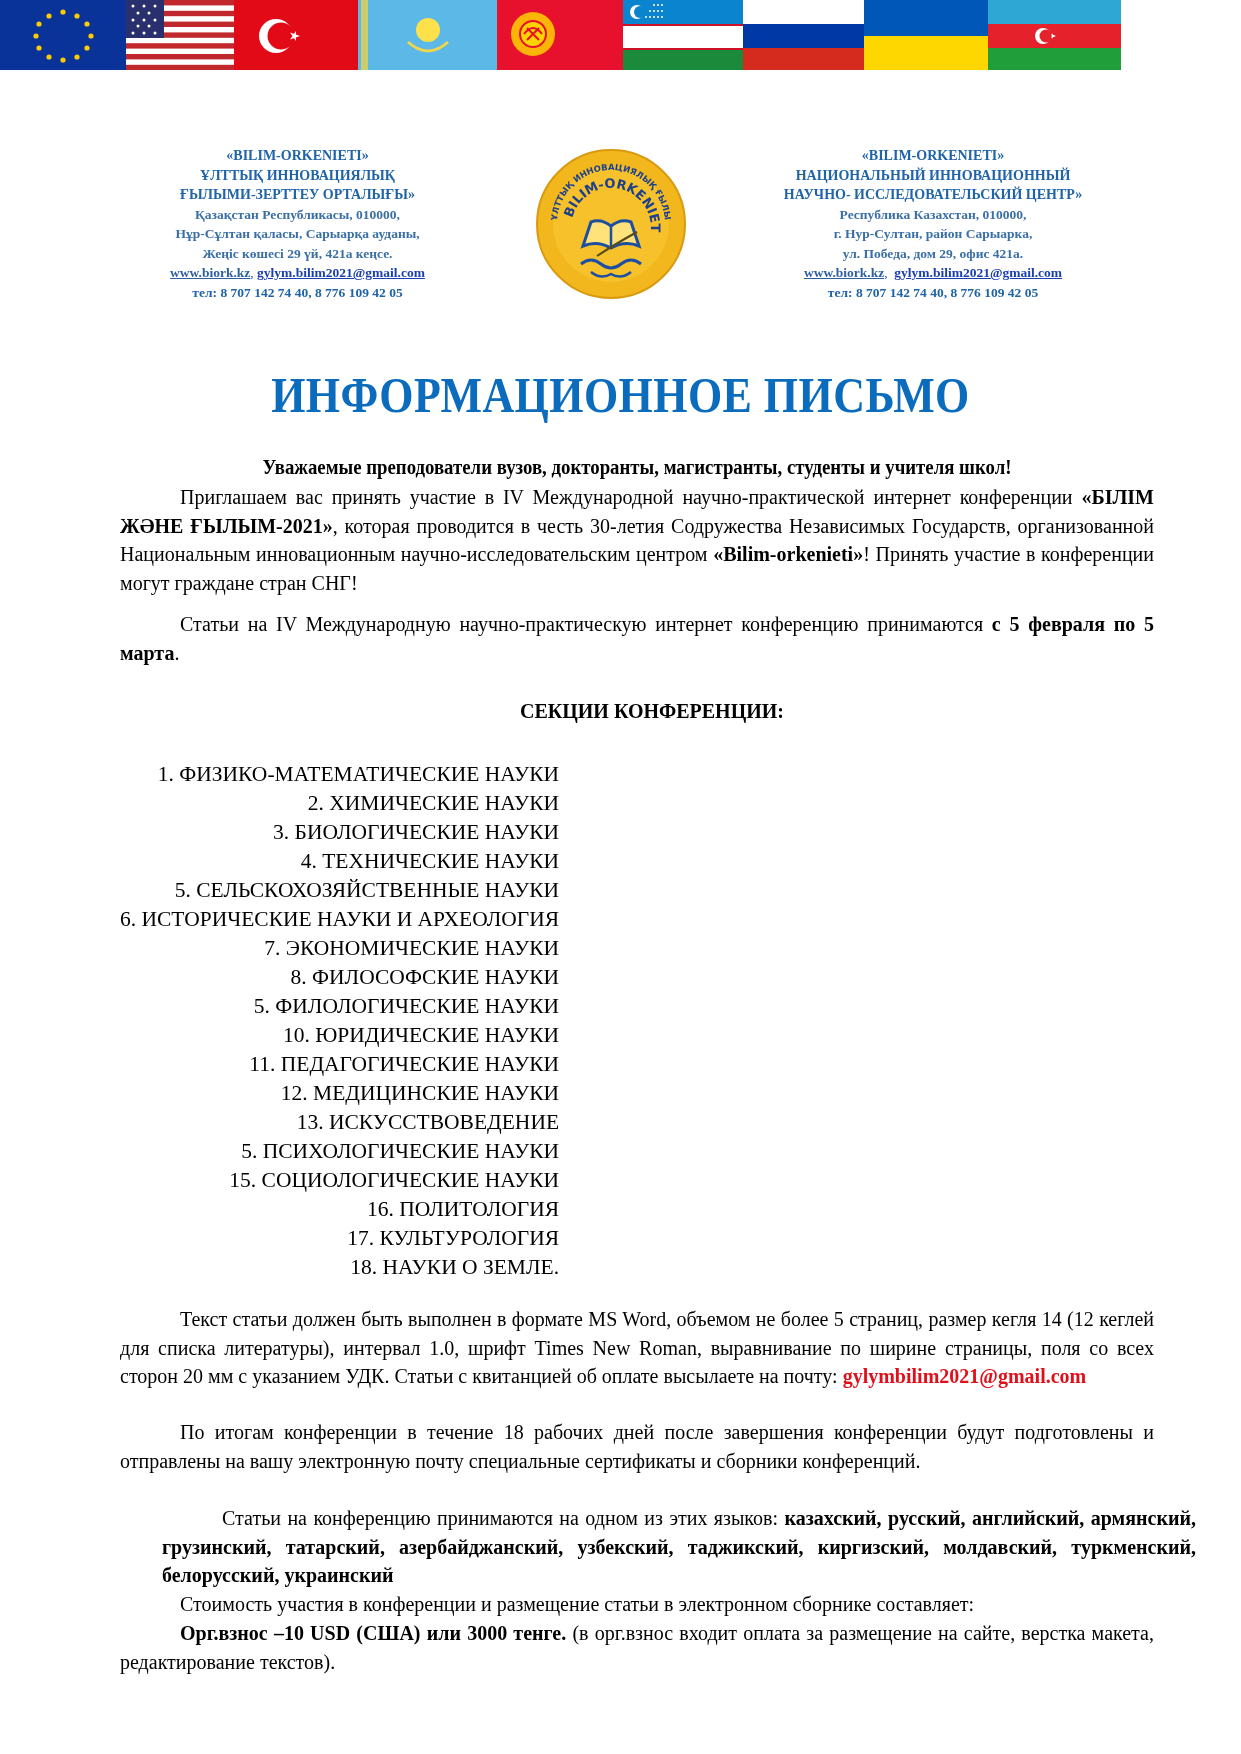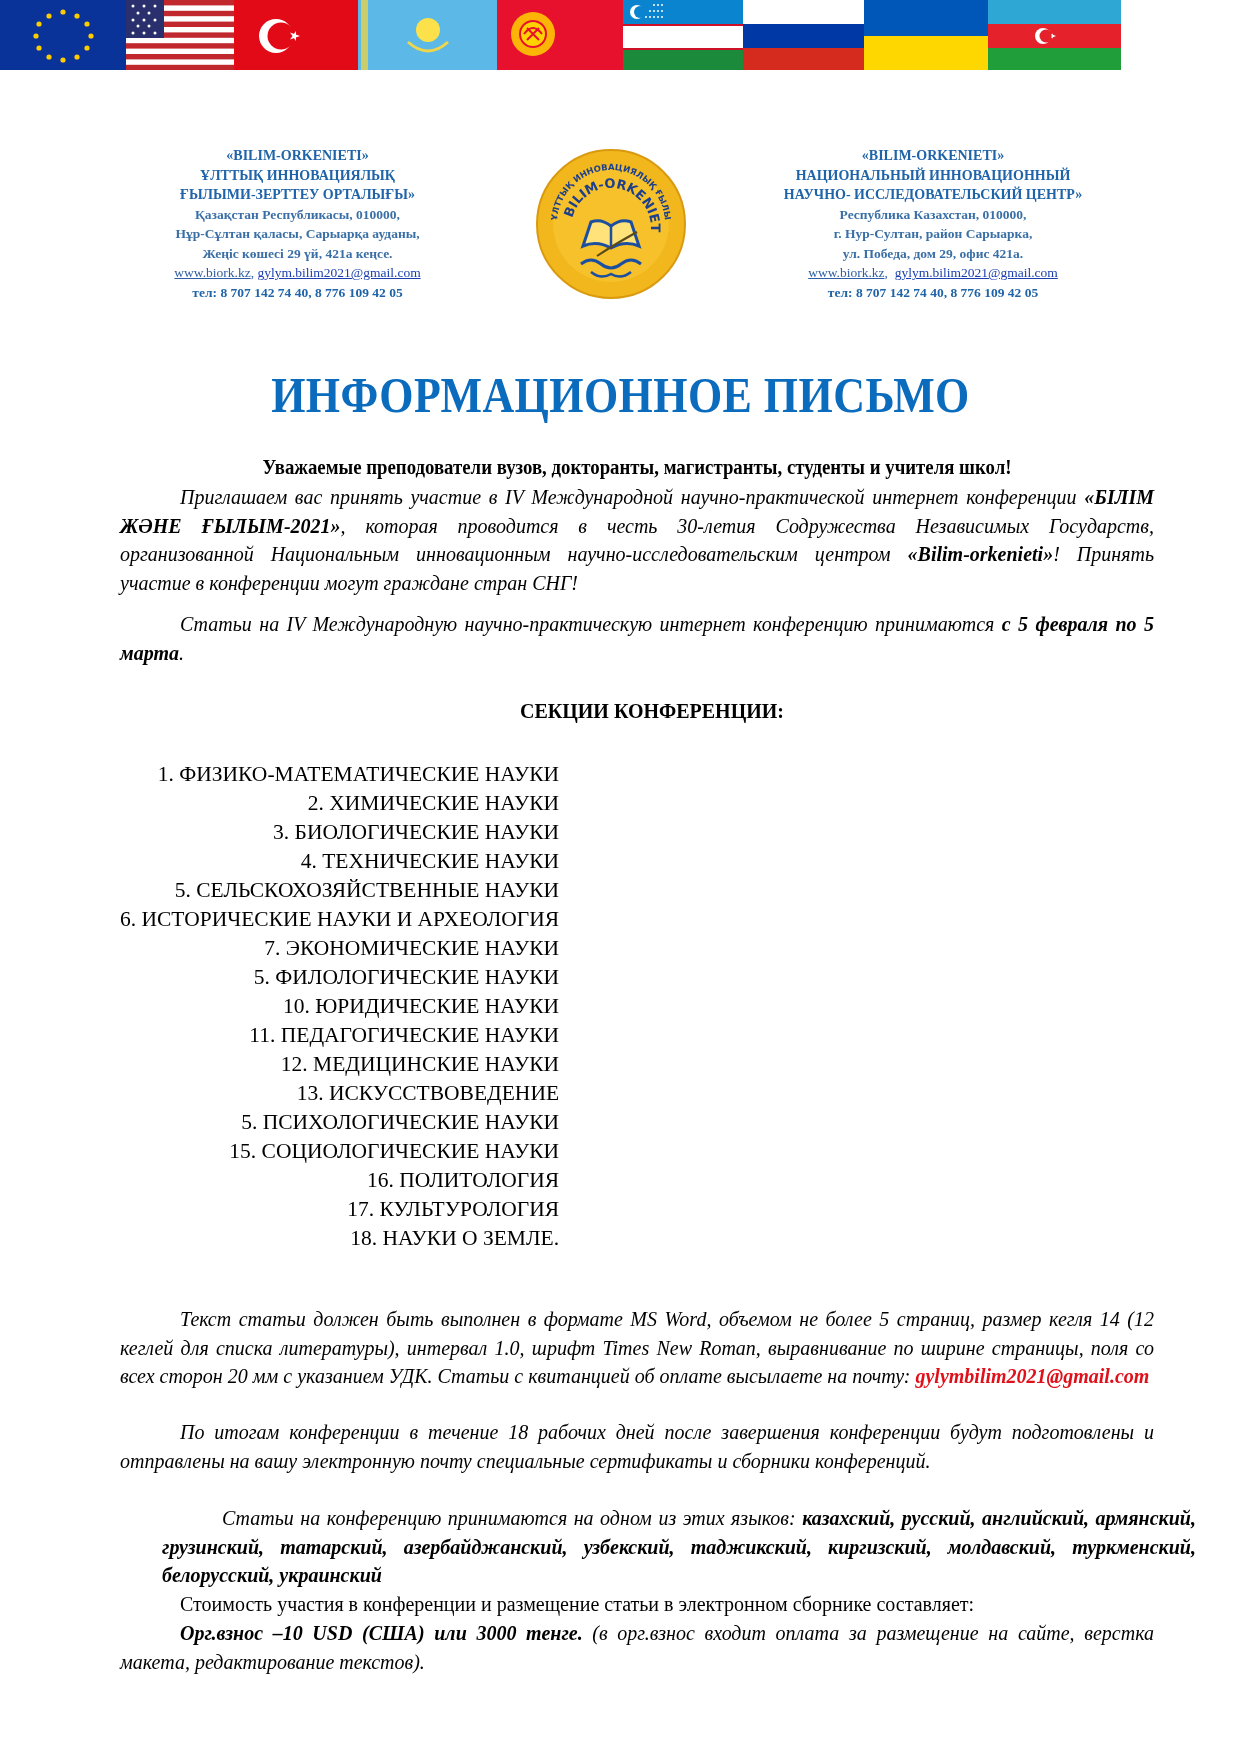--- a/index.html
+++ b/index.html
@@ -8,36 +8,36 @@
 
   
   .flags { position:absolute; top:0; left:0; width:1241px; height:70px; display:flex; }
   .flag { height:70px; position:relative; overflow:hidden; }
   .flag svg { display:block; width:100%; height:100%; }
 
   
   .hdr-col { position:absolute; top:146px; text-align:center; color:#1f6fb5; font-size:13.5px; line-height:19.5px; }
   .hdr-col .org { font-weight:bold; color:#1f63a8; font-size:14px; }
   .hdr-col .addr { color:#3a6fa6; font-weight:bold; }
-  .hdr-col .links a { color:#1a3fae; text-decoration:underline; font-weight:normal; }
+  .hdr-col .links a { color:#1a3fae; text-decoration:underline; font-weight:bold; }
   .hdr-col .links a.site { color:#2d5ea3; }
   .hdr-col .links .sep { color:#2d5ea3; }
   .hdr-col .tel { font-weight:bold; color:#1f63a8; }
   .hdr-left { left:130px; width:335px; }
   .hdr-right { left:748px; width:370px; }
 
   .logo { position:absolute; left:535px; top:148px; width:152px; height:152px; }
 
   
   .title { position:absolute; top:366px; left:0; width:1241px; text-align:center; color:#0b6bbd;
            font-size:50px; font-weight:bold; letter-spacing:0.5px; transform:scaleX(0.88); transform-origin:center; }
 
   
   .body { position:absolute; left:120px; width:1034px; font-size:20px; line-height:28.5px; }
-  .just { text-align:justify;font-style:italic; }
+  .just { text-align:justify; }
   .indent { text-indent:60px; }
   .greet { position:absolute; top:456px; left:120px; width:1034px; text-align:center; font-weight:bold; font-size:20px; transform:scaleX(0.94); }
   .p1 { top:483px; }
   .p2 { top:610px; }
   .sec-title { position:absolute; top:700px; left:120px; width:1034px; text-align:center; font-weight:bold; font-size:20px; padding-left:30px; }
   .sections { position:absolute; top:760px; left:120px; font-size:21.5px; line-height:29px; list-style:none;text-align:right; }
   .p3 { top:1305px; }
   .p4 { top:1418px; }
   .p5 { top:1504px;margin-left:42px; }
   .p6 { top:1590px; }
@@ -240,20 +240,21 @@
 <div class="sec-title">СЕКЦИИ КОНФЕРЕНЦИИ:</div>
 
 <ul class="sections">
   <li>1. ФИЗИКО-МАТЕМАТИЧЕСКИЕ НАУКИ</li>
   <li>2. ХИМИЧЕСКИЕ НАУКИ</li>
   <li>3. БИОЛОГИЧЕСКИЕ НАУКИ</li>
   <li>4. ТЕХНИЧЕСКИЕ НАУКИ</li>
   <li>5. СЕЛЬСКОХОЗЯЙСТВЕННЫЕ НАУКИ</li>
   <li>6. ИСТОРИЧЕСКИЕ НАУКИ И АРХЕОЛОГИЯ</li>
   <li>7. ЭКОНОМИЧЕСКИЕ НАУКИ</li>
+  <li>8. ФИЛОСОФСКИЕ НАУКИ</li>
   <li>5. ФИЛОЛОГИЧЕСКИЕ НАУКИ</li>
   <li>10. ЮРИДИЧЕСКИЕ НАУКИ</li>
   <li>11. ПЕДАГОГИЧЕСКИЕ НАУКИ</li>
   <li>12. МЕДИЦИНСКИЕ НАУКИ</li>
   <li>13. ИСКУССТВОВЕДЕНИЕ</li>
   <li>5. ПСИХОЛОГИЧЕСКИЕ НАУКИ</li>
   <li>15. СОЦИОЛОГИЧЕСКИЕ НАУКИ</li>
   <li>16. ПОЛИТОЛОГИЯ</li>
   <li>17. КУЛЬТУРОЛОГИЯ</li>
   <li>18. НАУКИ О ЗЕМЛЕ.</li>

